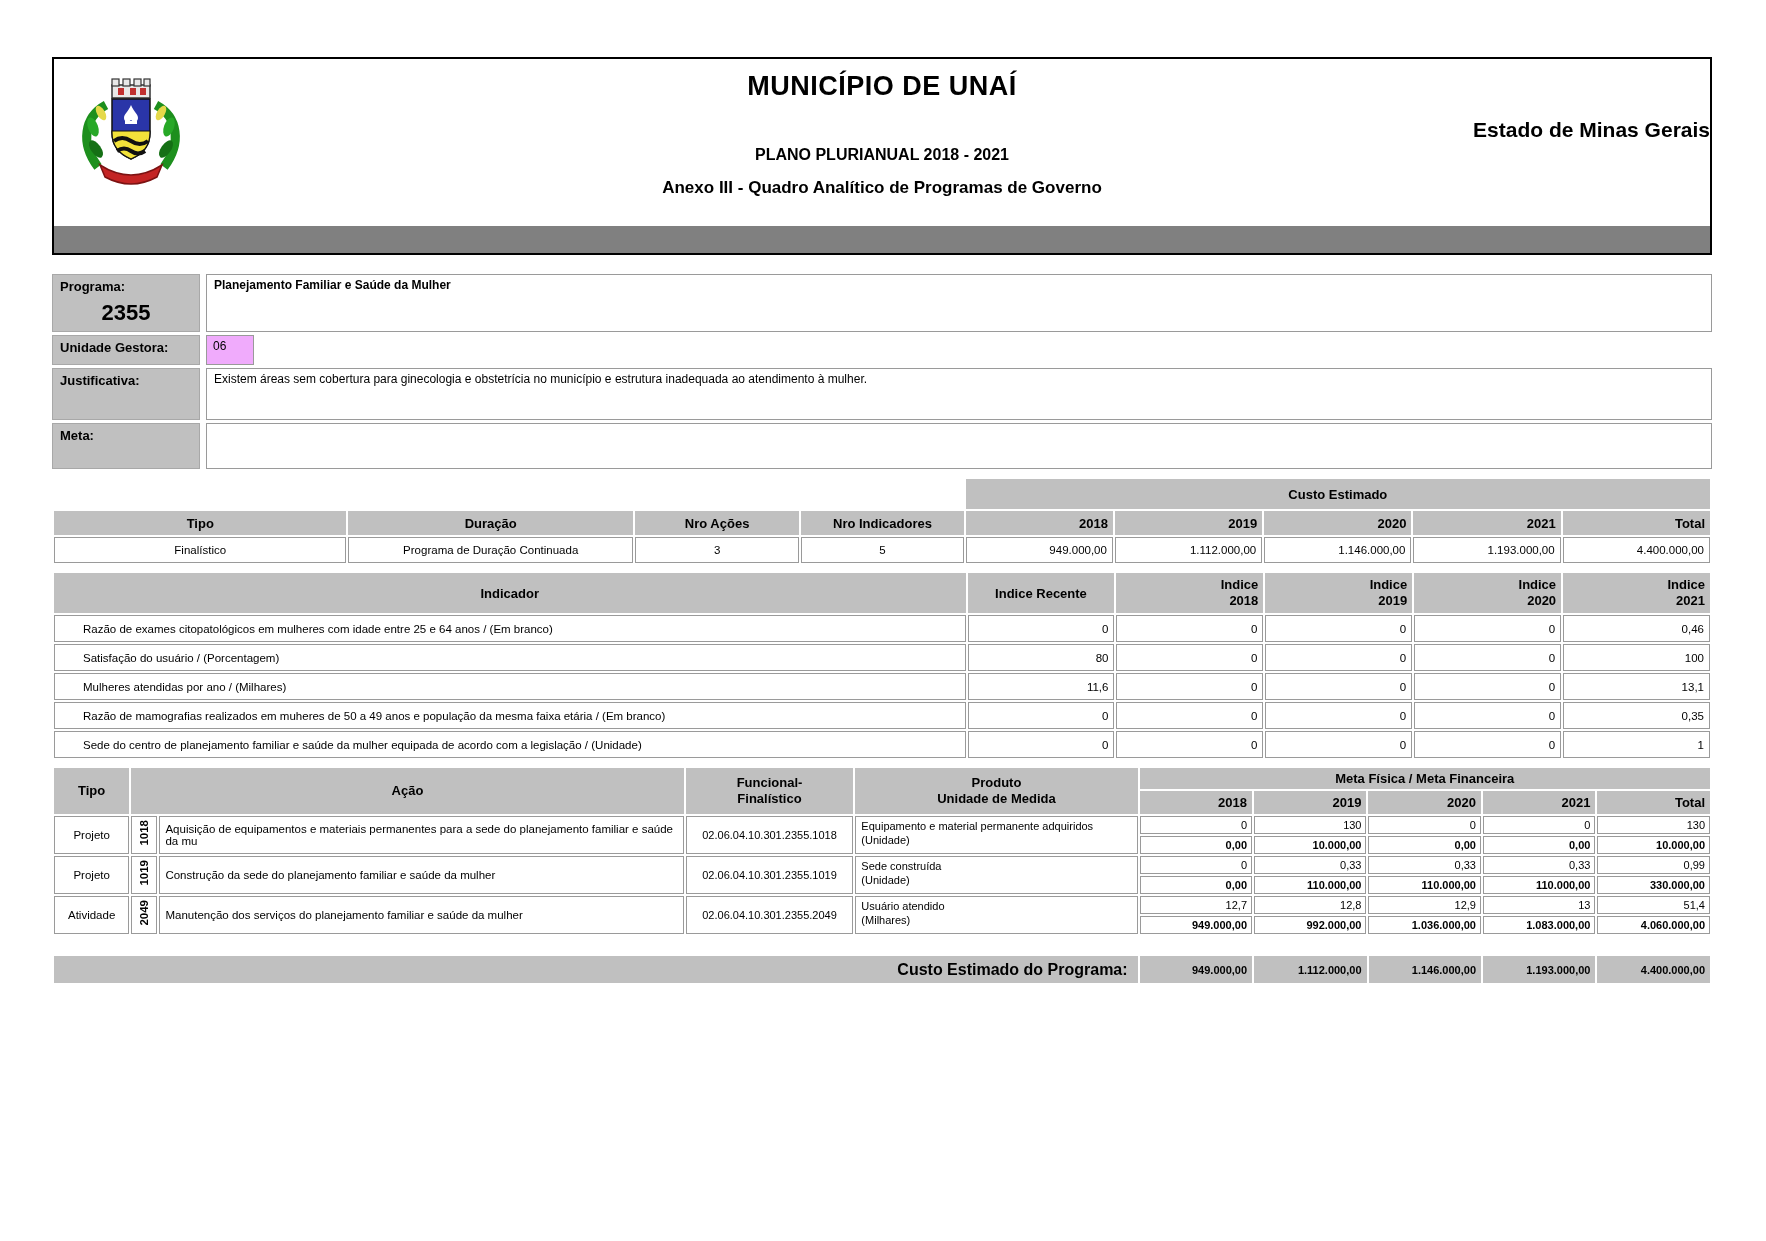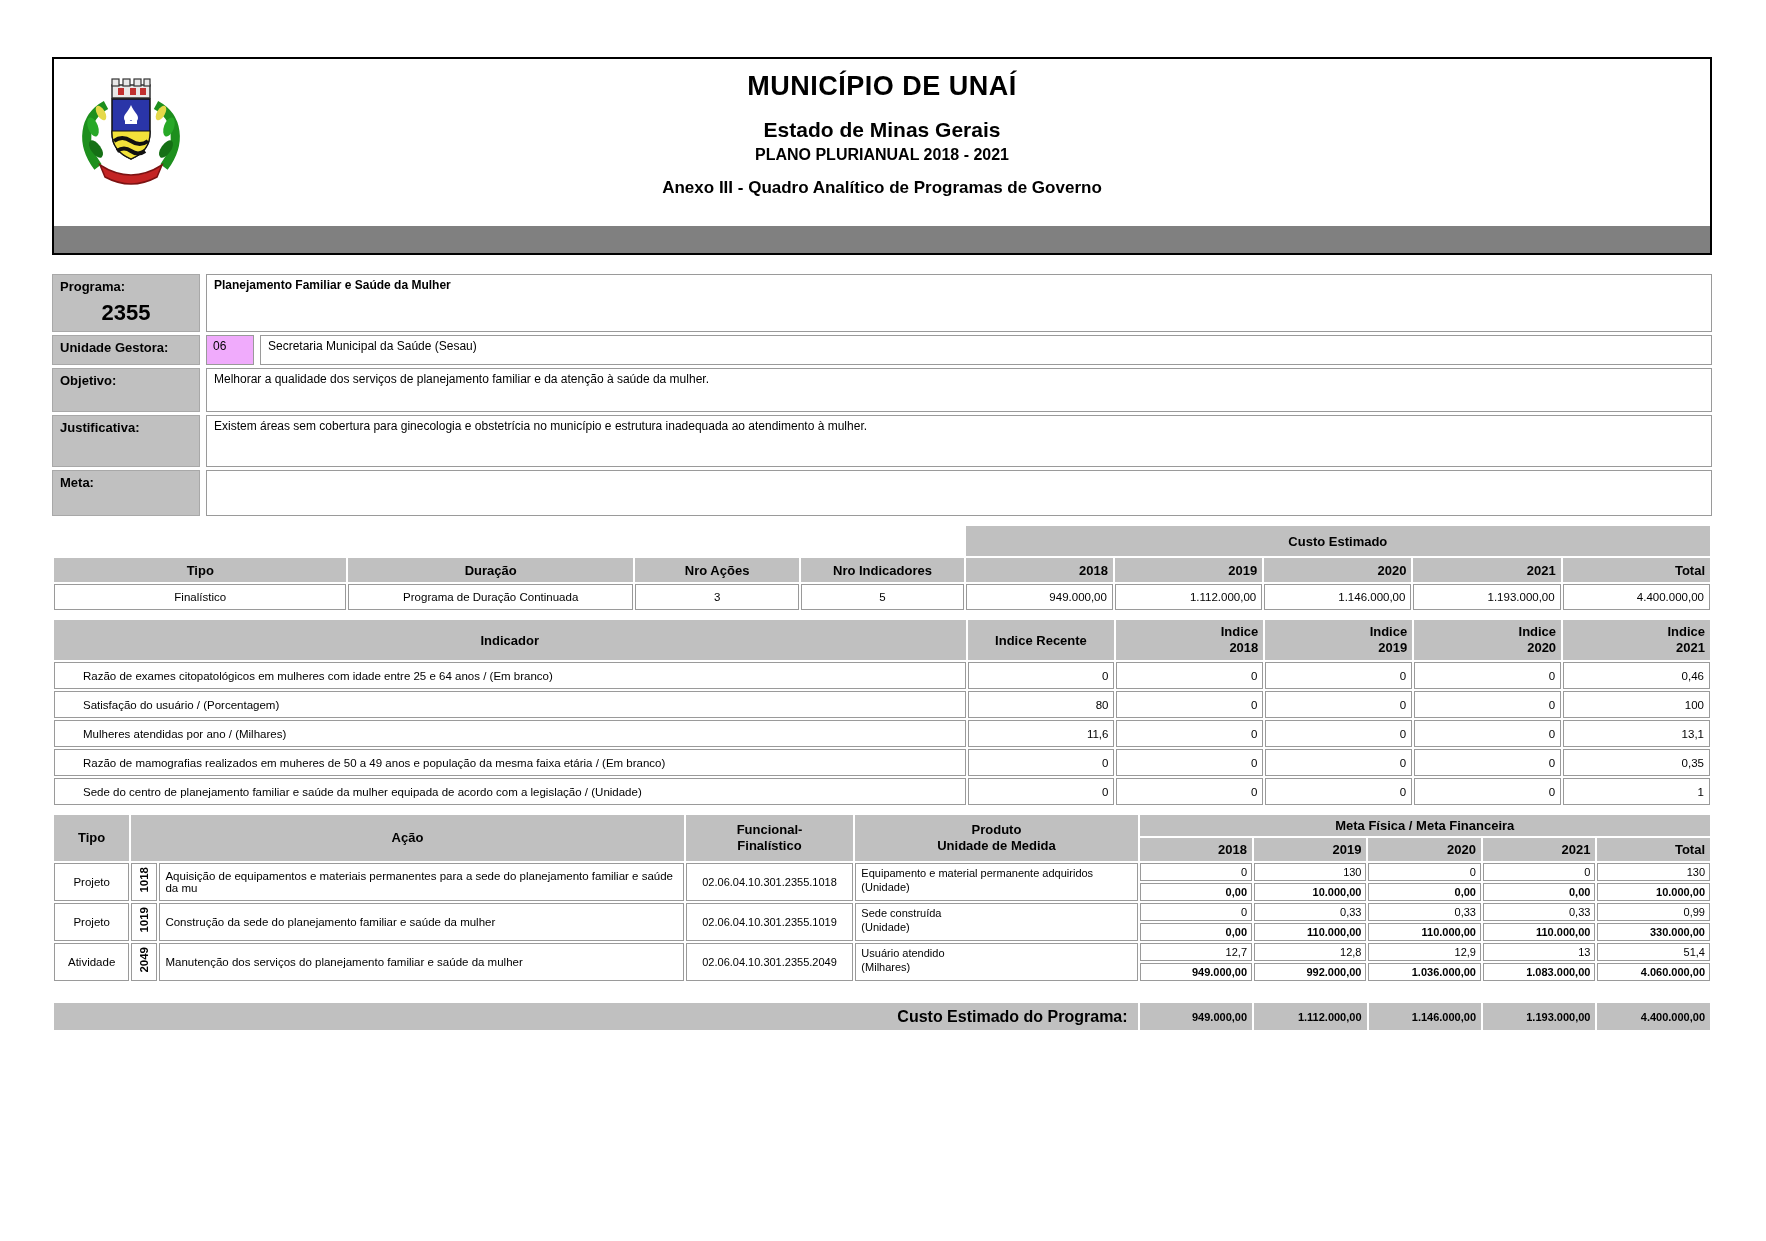--- a/index.html
+++ b/index.html
@@ -12,21 +12,21 @@
   }
   .page { position:absolute; left:52px; top:57px; width:1660px; }
 
   
   .hdr-box {
     position:relative; width:1660px; height:198px;
     border:2px solid #000; background:#fff;
   }
   .hdr-text { position:absolute; left:0; right:0; top:12px; text-align:center; }
   .hdr-title { font-size:27px; font-weight:bold; letter-spacing:0.5px; }
-  .hdr-sub1  { font-size:21px; font-weight:bold; margin-top:16px; }
+  .hdr-sub1  { font-size:21px; font-weight:bold; margin-top:16px;text-align:right; }
   .hdr-sub2  { font-size:16px; font-weight:bold; margin-top:4px; }
   .hdr-sub3  { font-size:17px; font-weight:bold; margin-top:14px; }
   .hdr-bar { position:absolute; left:0; right:0; bottom:0; height:27px; background:#808080; }
   .logo { position:absolute; left:14px; top:12px; width:126px; height:120px; }
 
   
   .info { margin-top:19px; }
   .info-row { display:flex; margin-bottom:3px; }
   .lab {
     width:148px; min-height:28px; background:#c0c0c0;
@@ -127,25 +127,20 @@
     <div class="info-row">
       <div class="lab h-prog">
         <span>Programa:</span>
         <div class="prog-code">2355</div>
       </div>
       <div class="val bold h-prog">Planejamento Familiar e Saúde da Mulher</div>
     </div>
     <div class="info-row">
       <div class="lab h-ug">Unidade Gestora:</div>
       <div class="ug-code h-ug">06</div>
-      <div class="val h-ug">Secretaria Municipal da Saúde (Sesau)</div>
-    </div>
-    <div class="info-row">
-      <div class="lab h-obj">Objetivo:</div>
-      <div class="val h-obj">Melhorar a qualidade dos serviços de planejamento familiar e da atenção à saúde da mulher.</div>
     </div>
     <div class="info-row">
       <div class="lab h-jus">Justificativa:</div>
       <div class="val h-jus">Existem áreas sem cobertura para ginecologia e obstetrícia no município e estrutura inadequada ao atendimento à mulher.</div>
     </div>
     <div class="info-row">
       <div class="lab h-meta">Meta:</div>
       <div class="val h-meta"></div>
     </div>
   </div>

